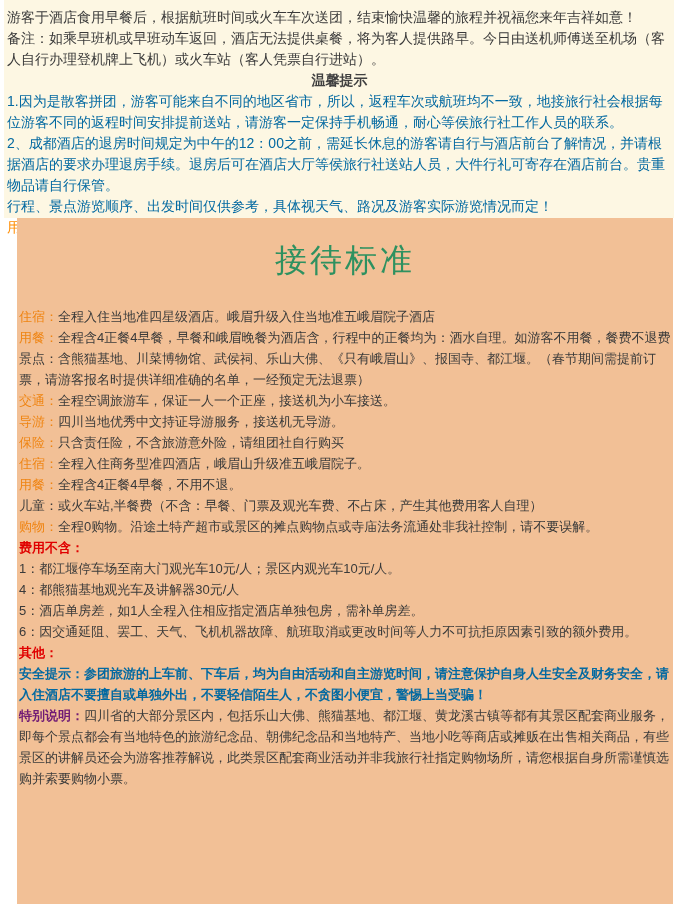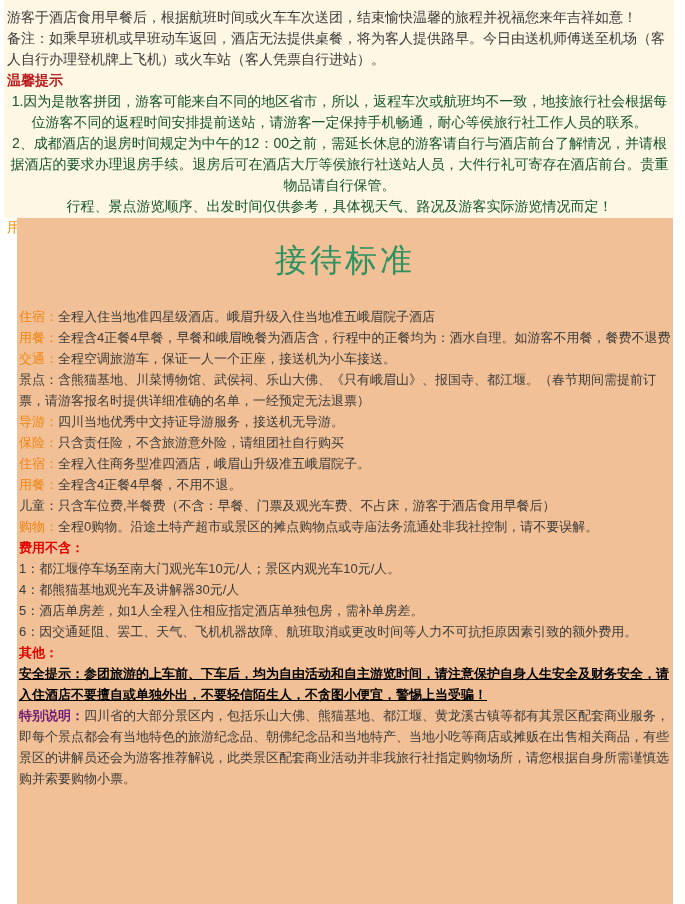--- a/index.html
+++ b/index.html
@@ -13,22 +13,22 @@
   }
   .top-section {
     position: absolute; left: 4px; top: 0;
     width: 670px; height: 218px;
     background: #fdf7e3;
     padding: 7px 2px 12px 3px;
     font-size: 14px; line-height: 21px;
     color: #3a3a3a;
   }
   .top-section p { margin: 0; overflow-wrap: break-word; }
-  .tips-title { color: #b91c1c; font-weight: bold; }
-  .red-text { color: #14532d; text-align: center; }
+  .tips-title { color: #404040; font-weight: bold; text-align: center; }
+  .red-text { color: #0369a1; }
   .meal-row { position: relative; color: #ff8c00; height: 21px; }
   .meal-row .stay { position: absolute; left: 280px; top: 0; }
   .reception-section {
     position: absolute; left: 17px; top: 218px;
     width: 656px; height: 686px;
     background: #f2c096;
     padding: 0 2px;
     font-size: 13px; line-height: 21px;
     color: #3a3a3a;
   }
@@ -37,21 +37,21 @@
     text-align: center;
     font-size: 32px; line-height: 32px;
     letter-spacing: 3px;
     color: #2e9160;
     font-weight: normal;
   }
   .reception-section p { margin: 0; overflow-wrap: break-word; }
   .lbl-orange { color: #ef8412; }
   .lbl-black  { color: #3a3a3a; }
   .sec-red { color: #e00000; font-weight: bold; }
-  .safety-paragraph { color: #000000; font-weight: bold; text-decoration: underline; }
+  .safety-paragraph { color: #0369a1; font-weight: bold; }
   .special-label { color: #701a75; font-weight: bold; }
 </style>
 </head>
 <body>
 
 <div class="top-section">
   <p>游客于酒店食用早餐后，根据航班时间或火车车次送团，结束愉快温馨的旅程并祝福您来年吉祥如意！</p>
   <p>备注：如乘早班机或早班动车返回，酒店无法提供桌餐，将为客人提供路早。今日由送机师傅送至机场（客人自行办理登机牌上飞机）或火车站（客人凭票自行进站）。</p>
   <p class="tips-title">温馨提示</p>
   <p class="red-text">1.因为是散客拼团，游客可能来自不同的地区省市，所以，返程车次或航班均不一致，地接旅行社会根据每位游客不同的返程时间安排提前送站，请游客一定保持手机畅通，耐心等侯旅行社工作人员的联系。</p>
@@ -61,27 +61,27 @@
     <span><span>用餐：</span><span>早</span></span>
     <span class="stay"><span>住宿：</span><span>温馨的家</span></span>
   </div>
 </div>
 
 <div class="reception-section">
   <h1 class="reception-title">接待标准</h1>
 
   <p><span class="lbl-orange">住宿：</span><span>全程入住当地准四星级酒店。峨眉升级入住当地准五峨眉院子酒店</span></p>
   <p><span class="lbl-orange">用餐：</span><span>全程含4正餐4早餐，早餐和峨眉晚餐为酒店含，行程中的正餐均为：酒水自理。如游客不用餐，餐费不退费</span></p>
+  <p><span class="lbl-black">景点：</span><span>含熊猫基地、川菜博物馆、武侯祠、乐山大佛、《只有峨眉山》、报国寺、都江堰。（春节期间需提前订票，请游客报名时提供详细准确的名单，一经预定无法退票）</span></p>
   <p><span class="lbl-orange">交通：</span><span>全程空调旅游车，保证一人一个正座，接送机为小车接送。</span></p>
-  <p><span class="lbl-black">景点：</span><span>含熊猫基地、川菜博物馆、武侯祠、乐山大佛、《只有峨眉山》、报国寺、都江堰。（春节期间需提前订票，请游客报名时提供详细准确的名单，一经预定无法退票）</span></p>
   <p><span class="lbl-orange">导游：</span><span>四川当地优秀中文持证导游服务，接送机无导游。</span></p>
   <p><span class="lbl-orange">保险：</span><span>只含责任险，不含旅游意外险，请组团社自行购买</span></p>
   <p><span class="lbl-orange">住宿：</span><span>全程入住商务型准四酒店，峨眉山升级准五峨眉院子。</span></p>
   <p><span class="lbl-orange">用餐：</span><span>全程含4正餐4早餐，不用不退。</span></p>
-  <p><span class="lbl-black">儿童：</span><span>只含车位费,半餐费（不含：早餐、门票及观光车费、不占床，游客于酒店食用早餐后）</span></p>
+  <p><span class="lbl-black">儿童：</span><span>或火车站,半餐费（不含：早餐、门票及观光车费、不占床，产生其他费用客人自理）</span></p>
   <p><span class="lbl-orange">购物：</span><span>全程0购物。沿途土特产超市或景区的摊点购物点或寺庙法务流通处非我社控制，请不要误解。</span></p>
 
   <p class="sec-red">费用不含：</p>
   <p>1：都江堰停车场至南大门观光车10元/人；景区内观光车10元/人。</p>
   <p>4：都熊猫基地观光车及讲解器30元/人</p>
   <p>5：酒店单房差，如1人全程入住相应指定酒店单独包房，需补单房差。</p>
   <p>6：因交通延阻、罢工、天气、飞机机器故障、航班取消或更改时间等人力不可抗拒原因素引致的额外费用。</p>
 
   <p class="sec-red">其他：</p>
   <p class="safety-paragraph">安全提示：参团旅游的上车前、下车后，均为自由活动和自主游览时间，请注意保护自身人生安全及财务安全，请入住酒店不要擅自或单独外出，不要轻信陌生人，不贪图小便宜，警惕上当受骗！</p>

